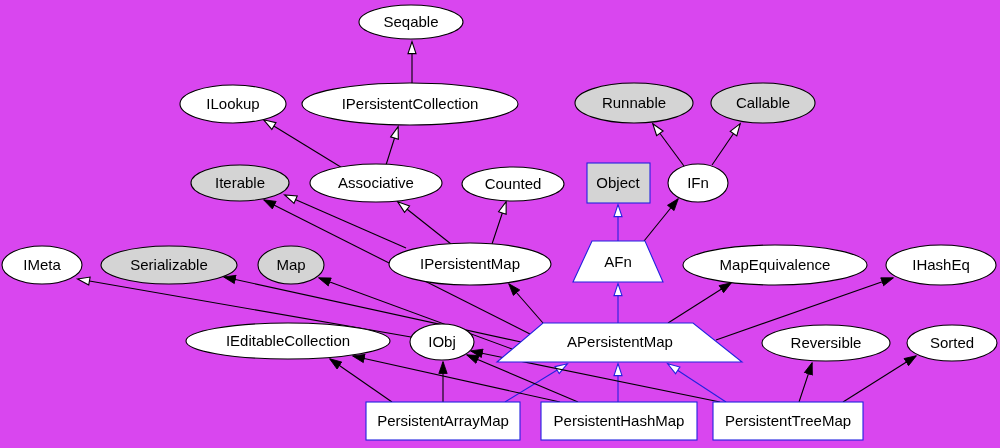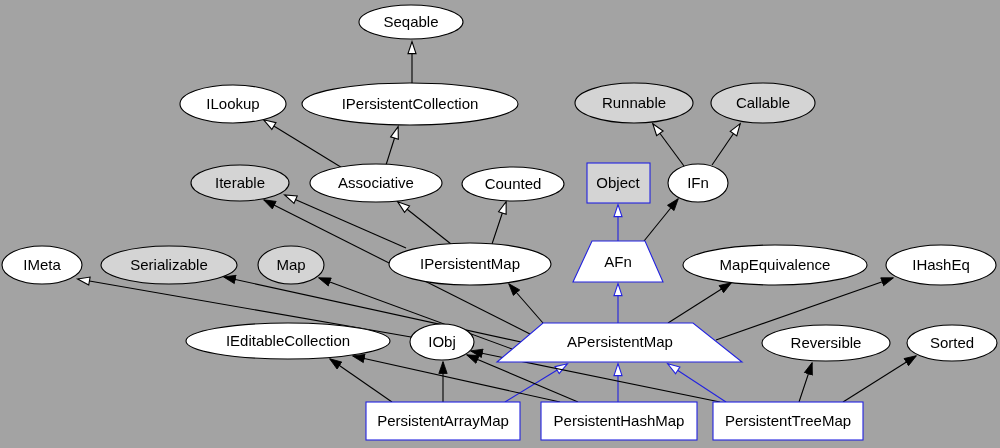--- a/index.html
+++ b/index.html
@@ -1,16 +1,16 @@
 <!DOCTYPE html>
 <html><head>
 <meta charset="utf-8">
 <style>
   html,body{margin:0;padding:0;background:#ffffff;}
-  .stage{position:relative;width:1000px;height:448px;background:#a3a3a3;overflow:hidden;}
+  .stage{position:relative;width:1000px;height:448px;background:#d946ef;overflow:hidden;}
   svg text{
     font-family:"Liberation Sans",sans-serif;
     font-size:15px;
     fill:#000000;
     text-anchor:middle;
   }
   .n{stroke-width:1.1;}
   .f-white{fill:#ffffff;}
   .f-gray{fill:#d4d4d4;}
   .s-black{stroke:#000000;}

